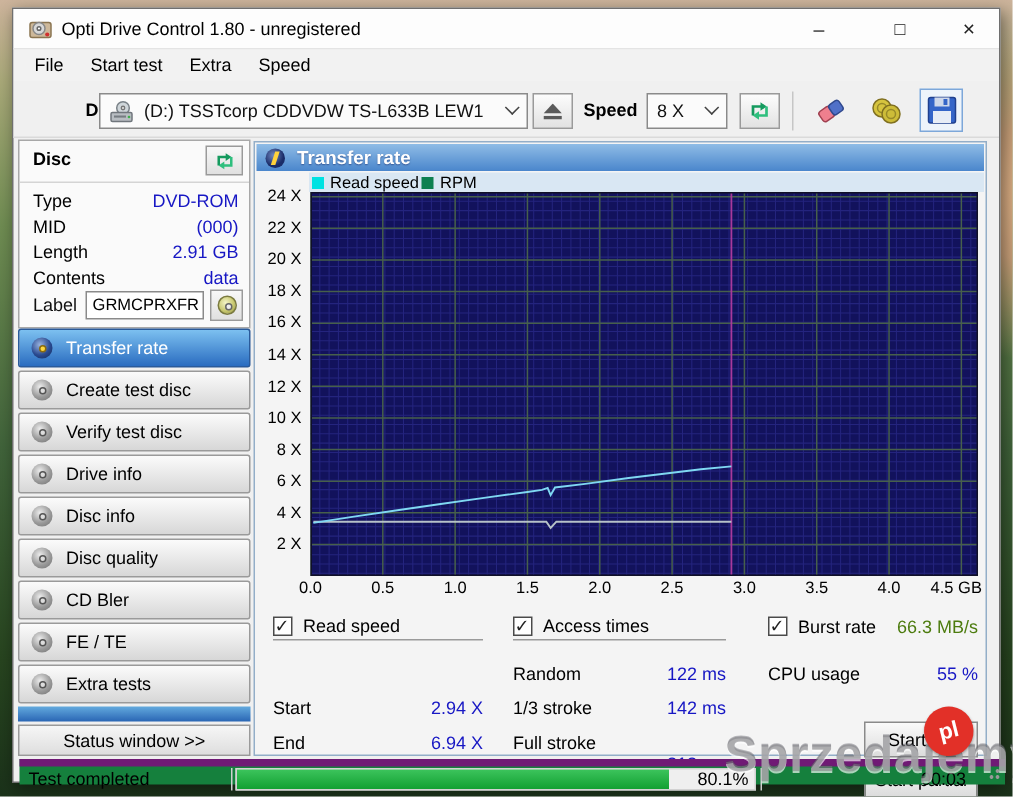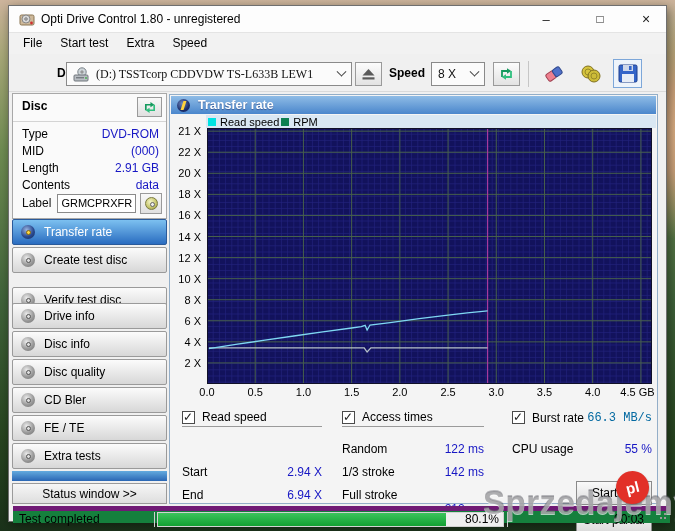--- a/index.html
+++ b/index.html
@@ -67,21 +67,21 @@
   .ylabels { position:absolute; left:0; top:33px; width:33px; height:256px; }
   .ylabels span { position:absolute; right:2px; font-size:11px; color:#000; white-space:nowrap; }
   .xlabels { position:absolute; left:37px; top:291px; width:445px; height:14px; }
   .xlabels span { position:absolute; font-size:11px; color:#000; transform:translateX(-50%); white-space:nowrap; }
   
   .res-col { position:absolute; }
   .res-head { position:absolute; left:0; top:0; right:0; height:16px; display:flex; align-items:center; border-bottom:1px solid #9a9a9a; padding-bottom:3px; }
   .cb { width:13px; height:13px; background:#fff; border:1px solid #4a4a4a; margin-right:7px; position:relative; flex:none; }
   .cb[data-checked="true"]::after { content:"✓"; position:absolute; left:0px; top:-2px; font-size:12px; color:#222; }
   .res-head .htxt { color:#000; }
-  .res-head .hval { margin-left:auto; color:#0369a1;font-family:Liberation Mono, monospace; }
+  .res-head .hval { margin-left:auto; color:#4d7c0f; }
   .res-row { position:absolute; left:0; right:0; height:15px; display:flex; }
   .res-row .rlab { color:#000; } .res-row .rval { margin-left:auto; color:#1717c4; }
   .res-btn { position:absolute; width:76px; height:24px; background:linear-gradient(#fafafa,#dcdcdc); border:1px solid #8a8a8a; text-align:center; line-height:22px; color:#000; overflow:hidden; white-space:nowrap;margin-top:24px; }
   
   .statusbar { position:absolute; left:4px; top:500px; width:100%; height:17px; background:#15803d; border-top:5px solid #701a75; font-size:12px; }
   .sb-status { position:absolute; left:6px; top:1px; line-height:15px; color:#000; }
   .sb-sep1 { position:absolute; left:141px; top:1px; width:1px; height:15px; background:#cfcfcf; }
   .sb-track { position:absolute; left:144px; top:1px; width:347px; height:15px; background:#efefef; border:1px solid #d2d2d2; }
   .sb-fill { position:absolute; left:0; top:0; width:288px; height:13px; background:linear-gradient(#3cc45c,#12a032); }
   .sb-pct { position:absolute; right:4px; top:0; line-height:13px; color:#000; }
@@ -130,21 +130,21 @@
   <div class="toolbar">
     <span class="tb-label" style="left:8px;padding-left:40px;">Drive</span>
     <div class="combo" style="left:57px; width:286px;">
       <svg class="icon" width="16" height="15" viewBox="0 0 16 15">
         <circle cx="9" cy="5" r="4.2" fill="#cfd6da" stroke="#7a8288"></circle>
         <circle cx="9" cy="5" r="1.1" fill="#f4f4f4" stroke="#777"></circle>
         <rect x="1" y="8" width="14" height="6" rx="1" fill="#b8bdc2" stroke="#70767c"></rect>
         <rect x="3" y="10" width="8" height="1.4" fill="#767c82"></rect>
         <circle cx="13" cy="11" r="0.9" fill="#3fae4a"></circle>
       </svg>
-      <span style="margin-left:7px; white-space:nowrap; overflow:hidden;font-family:Liberation Serif, serif;">(D:)  TSSTcorp CDDVDW TS-L633B LEW1</span>
+      <span style="margin-left:7px; white-space:nowrap; overflow:hidden;">(D:)  TSSTcorp CDDVDW TS-L633B LEW1</span>
       <span class="chev"></span>
     </div>
     <div class="tbtn" style="left:346px;">
       <svg class="icon" width="13" height="11" viewBox="0 0 13 11">
         <polygon points="6.5,0 12.5,6.5 0.5,6.5" fill="#5a5a5a"></polygon>
         <rect x="0.5" y="8.3" width="12" height="2.2" fill="#5a5a5a"></rect>
       </svg>
     </div>
     <span class="tb-label" style="left:380px;">Speed</span>
     <div class="combo" style="left:422px; width:54px;">
@@ -223,21 +223,21 @@
   </div>
 
   <div class="side-item selected" style="top:213px;">
     <span class="disc-ico"></span>
       <span class="txt">Transfer rate</span>
   </div>
   <div class="side-item" style="top:241px;">
     <span class="disc-ico"></span>
       <span class="txt">Create test disc</span>
   </div>
-  <div class="side-item" style="top:281px;text-align:center;">
+  <div class="side-item" style="top:269px;text-align:center;">
     <span class="disc-ico"></span>
       <span class="txt">Verify test disc</span>
   </div>
   <div class="side-item" style="top:325px;">
     <span class="disc-ico"></span>
       <span class="txt">Disc info</span>
   </div>
   <div class="side-item" style="top:297px;">
     <span class="disc-ico"></span>
       <span class="txt">Drive info</span>
@@ -266,21 +266,21 @@
       <span class="hdr-disc"></span>
       <span class="ttl">Transfer rate</span>
     </div>
     <div class="legend">
       <span class="sw" id="sw0" style="background: rgb(0, 226, 226);"></span>
       <span>Read speed</span>
       <span class="sw" id="sw1" style="background: rgb(14, 128, 80);"></span>
       <span>RPM</span>
     </div>
     <div class="ylabels" id="ylabels">
-        <span style="top: -2.83951px;">21 X</span>
+        <span style="top: -2.83951px;">24 X</span>
         <span style="top: 18.2305px;">22 X</span>
         <span style="top: 39.3004px;">20 X</span>
         <span style="top: 60.3704px;">18 X</span>
         <span style="top: 81.4403px;">16 X</span>
         <span style="top: 102.51px;">14 X</span>
         <span style="top: 123.58px;">12 X</span>
         <span style="top: 144.65px;">10 X</span>
         <span style="top: 165.72px;">8 X</span>
         <span style="top: 186.79px;">6 X</span>
         <span style="top: 207.86px;">4 X</span>

